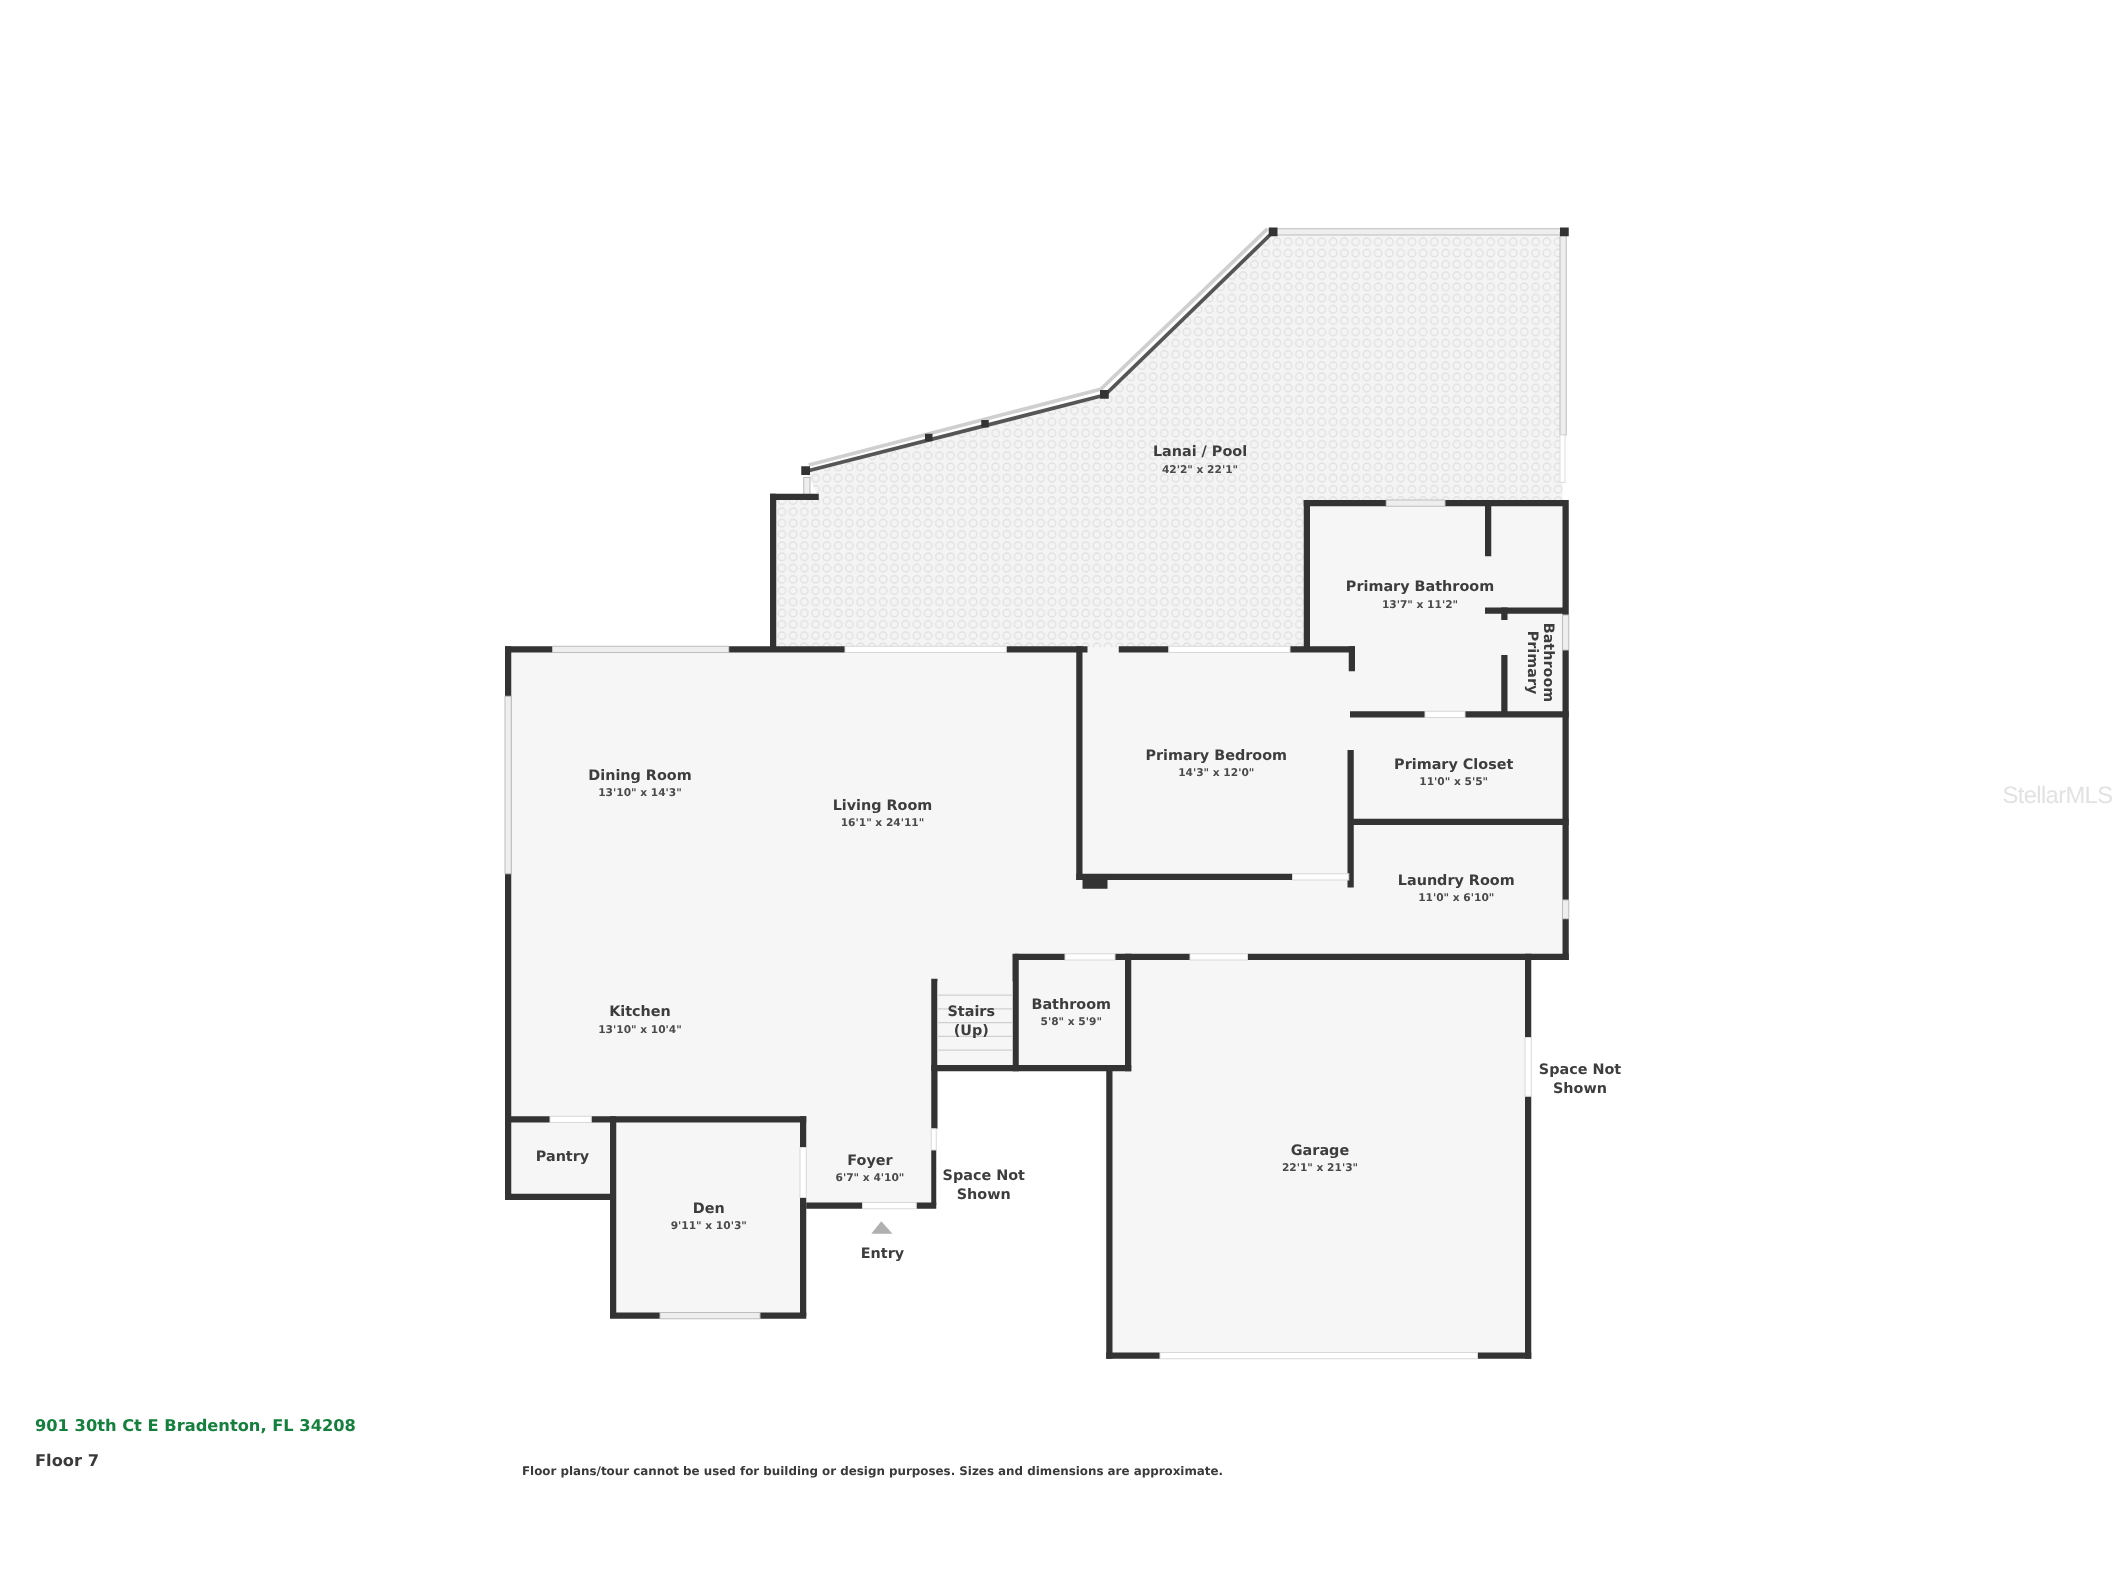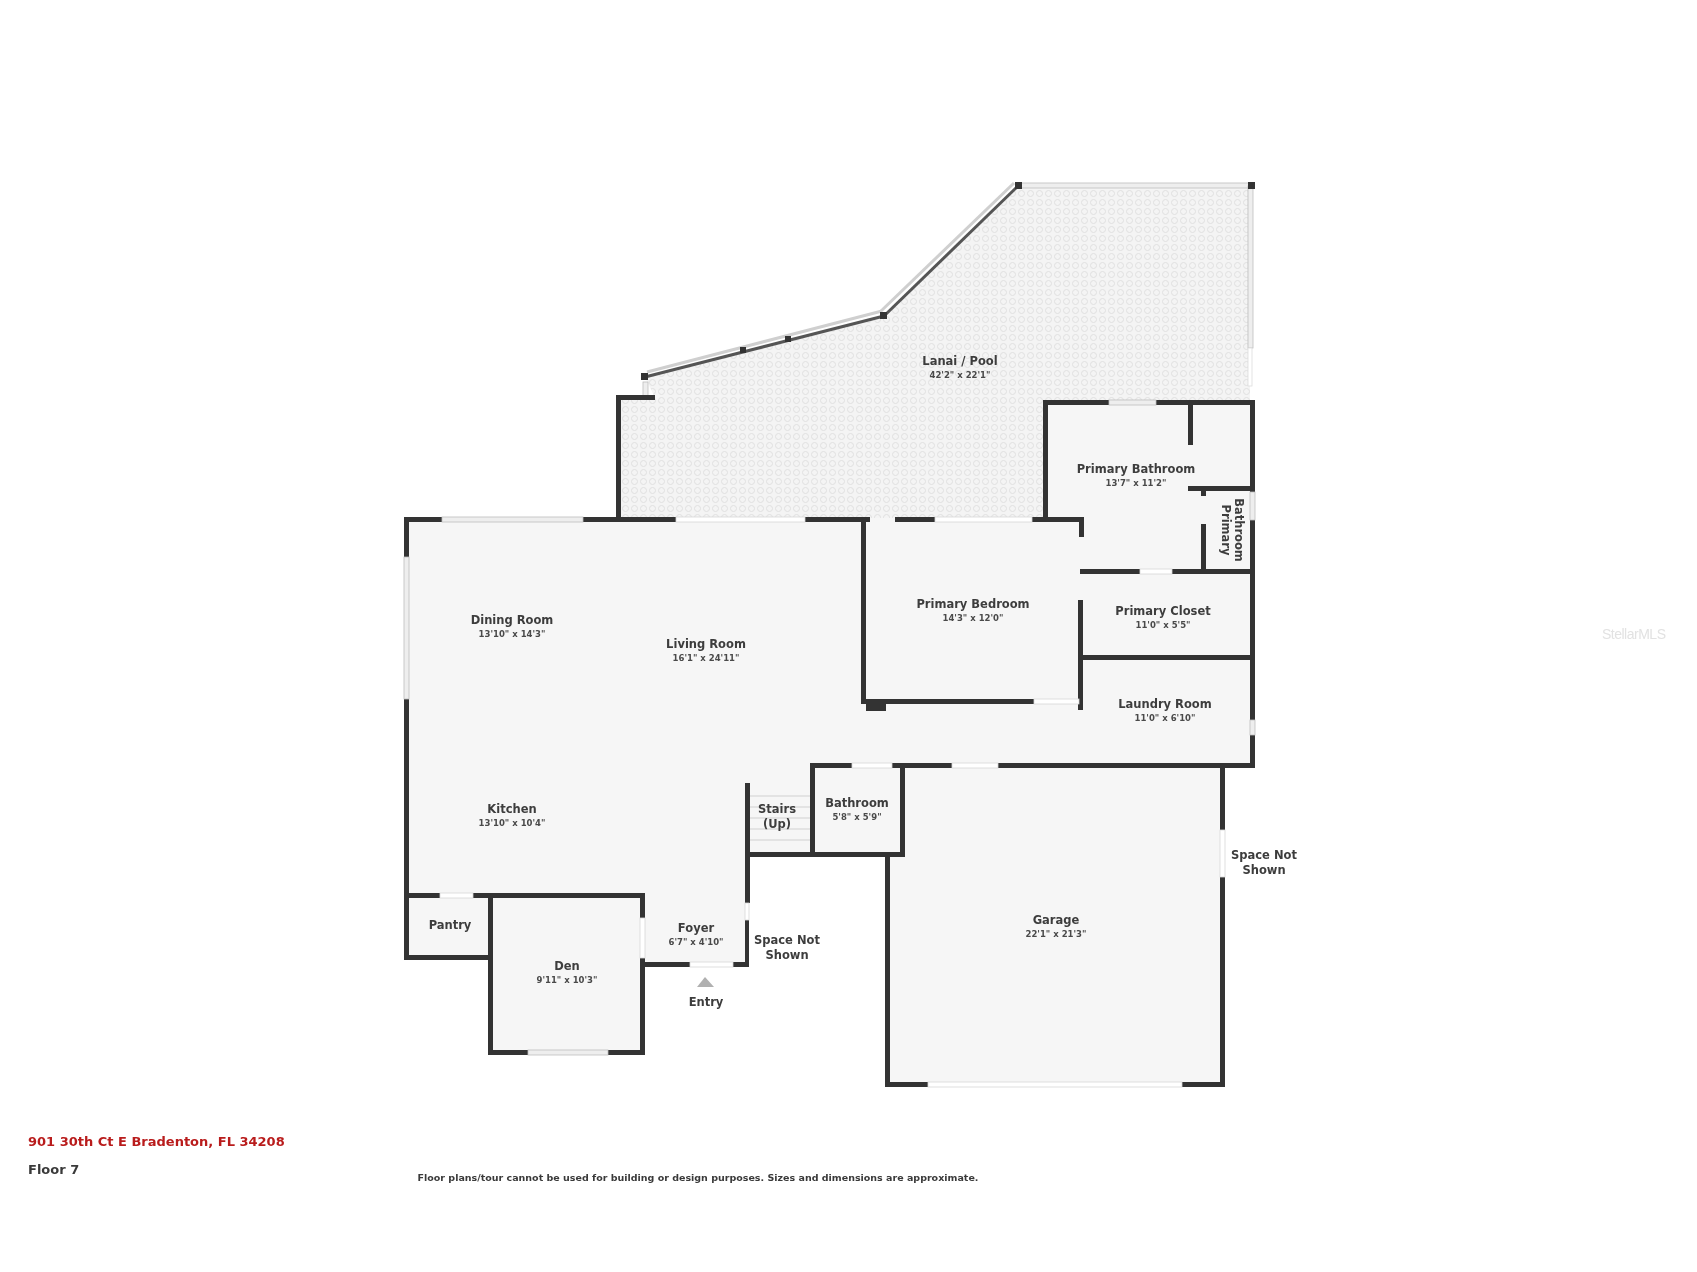--- a/index.html
+++ b/index.html
@@ -6,24 +6,24 @@
   body { width:1697px; height:1272px; position:relative; overflow:hidden;
          font-family:"DejaVu Sans", "Liberation Sans", sans-serif; color:#3a3a3a; }
   #plan { position:absolute; left:0; top:0; width:1697px; height:1272px; }
   .room-name { font-size:11.5px; font-weight:bold; fill:#3d3d3d; text-anchor:middle; }
   .room-dim  { font-size:8.5px; font-weight:bold; fill:#4a4a4a; text-anchor:middle; }
   .ext-label { font-size:11.5px; font-weight:bold; fill:#3d3d3d; text-anchor:middle; }
   .wall { fill:#333333; }
   .floor { fill:#f6f6f6; }
   .door  { fill:#ffffff; stroke:#d8d8d8; stroke-width:0.8; }
   .win   { fill:#eeeeee; stroke:#bdbdbd; stroke-width:0.8; }
-  .footer-address { position:absolute; left:28px; top:1134px; font-size:13px; font-weight:bold; color:#b91c1c; }
+  .footer-address { position:absolute; left:28px; top:1134px; font-size:13px; font-weight:bold; color:#15803d; }
   .footer-floor   { position:absolute; left:28px; top:1162px; font-size:13px; font-weight:bold; color:#3a3a3a; }
   .footer-disclaimer { position:absolute; left:0; width:1396px; top:1172px; text-align:center; font-size:9.5px; font-weight:bold; color:#3a3a3a; }
-  .watermark { position:absolute; left:1602px; top:626px; font-size:14px; color:#e2e2e2; letter-spacing:-0.5px; font-family:"Liberation Sans", sans-serif; }
+  .watermark { position:absolute; left:1602px; top:626px; font-size:19px; color:#e2e2e2; letter-spacing:-0.5px; font-family:"Liberation Sans", sans-serif; }
 </style>
 </head>
 <body>
 
 <svg id="plan" viewBox="0 0 1697 1272" xmlns="http://www.w3.org/2000/svg">
   <defs>
     <pattern id="tile" width="9" height="9" patternUnits="userSpaceOnUse">
       <rect width="9" height="9" fill="#f4f4f4"></rect>
       <circle cx="4.5" cy="4.5" r="3" fill="none" stroke="#e0e0e0" stroke-width="1"></circle>
     </pattern>

